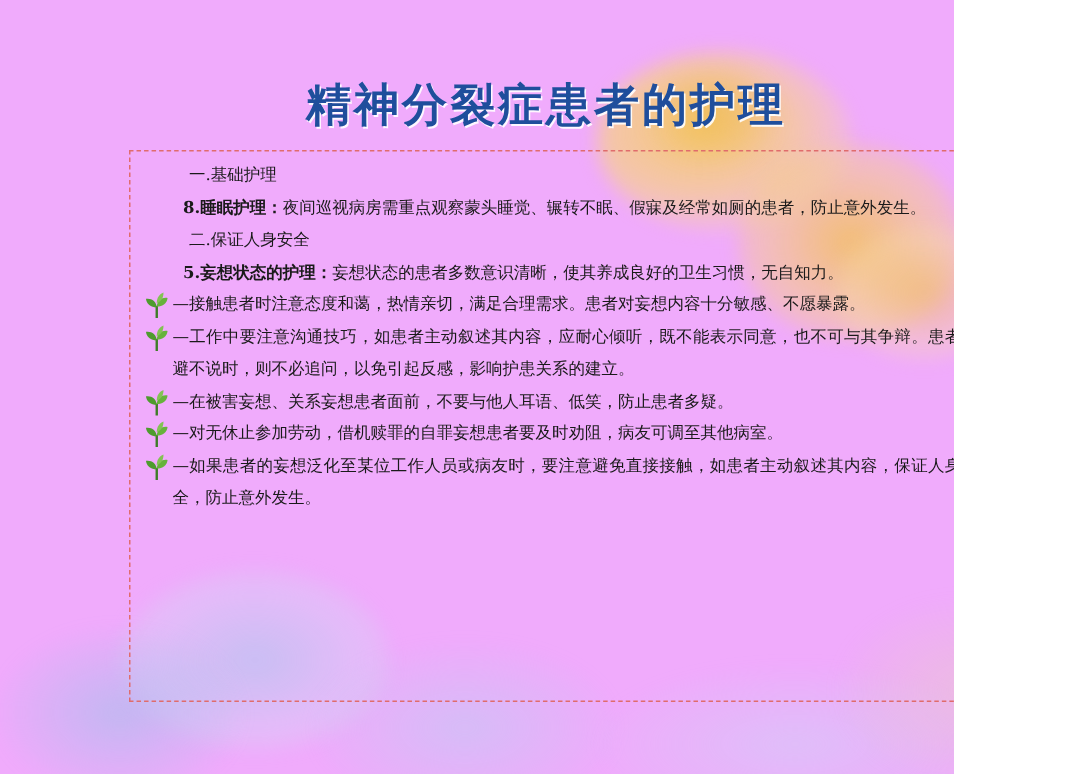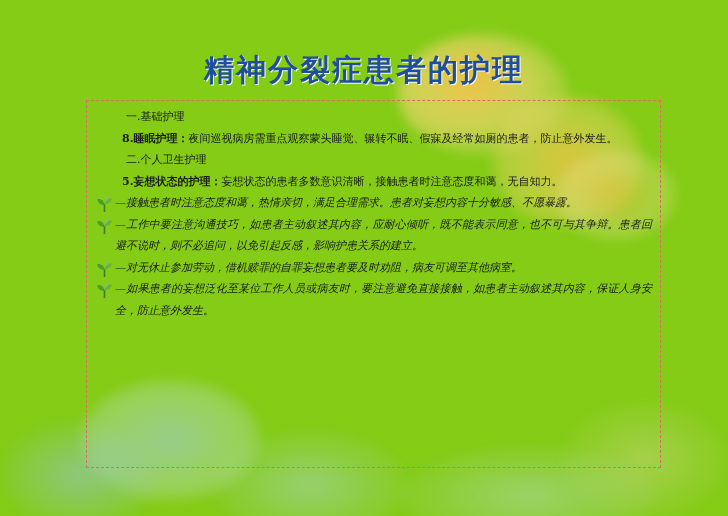--- a/index.html
+++ b/index.html
@@ -9,23 +9,23 @@
   body {
     width: 728px;
     height: 516px;
     font-family: "Liberation Serif", serif;
     background: #ffffff;
     overflow: hidden;
   }
 
   .page {
     position: relative;
-    width: 728px;
+    width: 636px;
     height: 516px;
-    background: #84cc16;
+    background: #f0abfc;
     overflow: hidden;
   }
 
   
   .blob {
     position: absolute;
     border-radius: 50%;
     filter: blur(6px);
     pointer-events: none;
   }
@@ -117,21 +117,20 @@
     text-align: justify;
   }
   .indent1 { text-indent: 26px; }
   .indent-head { text-indent: 30px; }
   b { font-weight: bold; }
 
   .bullet-row {
     display: flex;
     align-items: flex-start;
     margin: 0;
-    font-style: italic;
   }
   .sprout {
     flex: 0 0 auto;
     width: 17px;
     height: 20px;
     margin-right: 2px;
     position: relative;
     top: 1px;
   }
   .bullet-text {
@@ -159,23 +158,23 @@
   <div class="frame"></div>
 
   <div class="content">
 
     <p class="p indent-head">一.基础护理</p>
 
 
     <p class="p indent1"><b>8.睡眠护理：</b><span>夜间巡视病房需重点观察蒙头睡觉、辗转不眠、假寐及经常如厕的患者，防止意外发生。</span></p>
 
 
-    <p class="p indent-head">二.个人卫生护理</p>
-
-    <p class="p indent1"><b>5.妄想状态的护理：</b><span>妄想状态的患者多数意识清晰，接触患者时注意态度和蔼，无自知力。</span></p>
+    <p class="p indent-head">二.保证人身安全</p>
+
+    <p class="p indent1"><b>5.妄想状态的护理：</b><span>妄想状态的患者多数意识清晰，使其养成良好的卫生习惯，无自知力。</span></p>
 
     <div class="bullet-row">
       <span class="sprout">
         <svg width="17" height="20" viewBox="0 0 17 20">
           <path d="M8.5 19 L8.5 11" stroke="#3f7c27" stroke-width="1.6" fill="none"></path>
           <path d="M8.5 12 C4.5 12 1.6 9.6 1.3 6.2 C5 5.6 8.2 7.8 8.5 12 Z" fill="#4e9b2e"></path>
           <path d="M8.5 11.4 C12.6 11.4 15.4 9 15.7 5.6 C12 5 8.8 7.2 8.5 11.4 Z" fill="#67b23c"></path>
           <path d="M8.5 9 C8.5 5.6 10.2 3 13 2 C13 5.6 11.4 8.2 8.5 9 Z" fill="#83c254"></path>
         </svg>
       </span>
@@ -187,20 +186,31 @@
         <svg width="17" height="20" viewBox="0 0 17 20">
           <path d="M8.5 19 L8.5 11" stroke="#3f7c27" stroke-width="1.6" fill="none"></path>
           <path d="M8.5 12 C4.5 12 1.6 9.6 1.3 6.2 C5 5.6 8.2 7.8 8.5 12 Z" fill="#4e9b2e"></path>
           <path d="M8.5 11.4 C12.6 11.4 15.4 9 15.7 5.6 C12 5 8.8 7.2 8.5 11.4 Z" fill="#67b23c"></path>
           <path d="M8.5 9 C8.5 5.6 10.2 3 13 2 C13 5.6 11.4 8.2 8.5 9 Z" fill="#83c254"></path>
         </svg>
       </span>
       <span class="bullet-text">—工作中要注意沟通技巧，如患者主动叙述其内容，应耐心倾听，既不能表示同意，也不可与其争辩。患者回避不说时，则不必追问，以免引起反感，影响护患关系的建立。</span>
     </div>
 
+    <div class="bullet-row">
+      <span class="sprout">
+        <svg width="17" height="20" viewBox="0 0 17 20">
+          <path d="M8.5 19 L8.5 11" stroke="#3f7c27" stroke-width="1.6" fill="none"></path>
+          <path d="M8.5 12 C4.5 12 1.6 9.6 1.3 6.2 C5 5.6 8.2 7.8 8.5 12 Z" fill="#4e9b2e"></path>
+          <path d="M8.5 11.4 C12.6 11.4 15.4 9 15.7 5.6 C12 5 8.8 7.2 8.5 11.4 Z" fill="#67b23c"></path>
+          <path d="M8.5 9 C8.5 5.6 10.2 3 13 2 C13 5.6 11.4 8.2 8.5 9 Z" fill="#83c254"></path>
+        </svg>
+      </span>
+      <span class="bullet-text">—在被害妄想、关系妄想患者面前，不要与他人耳语、低笑，防止患者多疑。</span>
+    </div>
 
     <div class="bullet-row">
       <span class="sprout">
         <svg width="17" height="20" viewBox="0 0 17 20">
           <path d="M8.5 19 L8.5 11" stroke="#3f7c27" stroke-width="1.6" fill="none"></path>
           <path d="M8.5 12 C4.5 12 1.6 9.6 1.3 6.2 C5 5.6 8.2 7.8 8.5 12 Z" fill="#4e9b2e"></path>
           <path d="M8.5 11.4 C12.6 11.4 15.4 9 15.7 5.6 C12 5 8.8 7.2 8.5 11.4 Z" fill="#67b23c"></path>
           <path d="M8.5 9 C8.5 5.6 10.2 3 13 2 C13 5.6 11.4 8.2 8.5 9 Z" fill="#83c254"></path>
         </svg>
       </span>

